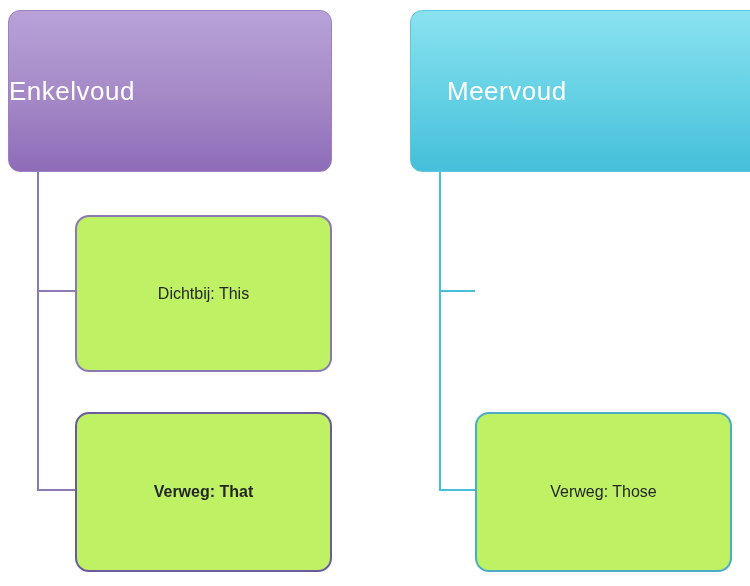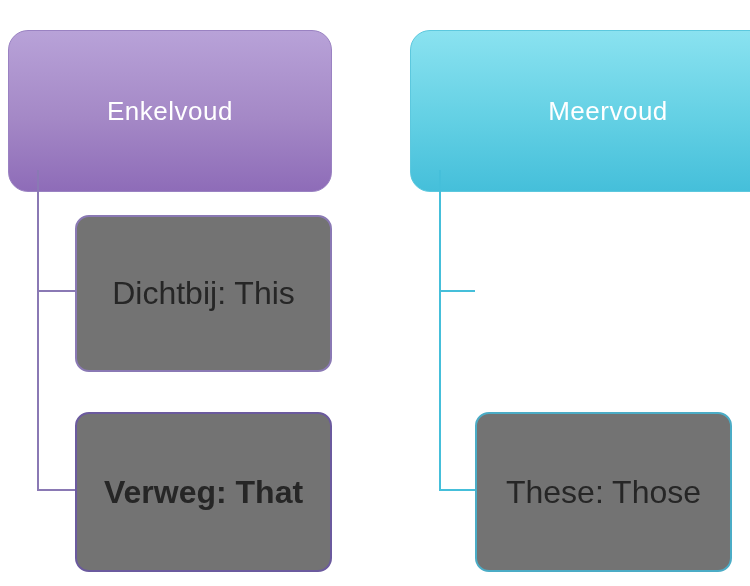--- a/index.html
+++ b/index.html
@@ -14,28 +14,26 @@
     height: 586px;
     background: #ffffff;
     overflow: hidden;
   }
   
   .header-shape {
     position: absolute;
     top: 10px;
     width: 322px;
     height: 160px;
-    border-radius: 20px;
+    border-radius: 12px;
     display: flex;
     align-items: center;
-    justify-content: center;
     color: #ffffff;
     font-size: 26px;
     letter-spacing: 0.5px;
-    margin-top: 20px;
   }
   .header-purple {
     left: 8px;
     background: linear-gradient(180deg,
       var(--purple-header-top, #b8a2d8) 0%,
       var(--purple-header-mid, #a488c6) 55%,
       var(--purple-header-bottom, #8e6cb8) 100%);
     border: 1px solid var(--purple-header-border, #9a82c2);
   }
   .header-cyan {
@@ -45,26 +43,26 @@
       var(--cyan-header-mid, #63d0e4) 55%,
       var(--cyan-header-bottom, #45bfda) 100%);
     border: 1px solid var(--cyan-header-border, #5cc8de);
     padding-left: 36px;
   }
   
   .child-box {
     position: absolute;
     width: 253px;
     height: 153px;
-    background: #737373;
+    background: #bef264;
     border-radius: 14px;
     display: flex;
     align-items: center;
     justify-content: center;
-    font-size: 32px;
+    font-size: 16px;
     color: #262626;
     border: 2px solid #888888;
   }
   .child-l1 { left: 75px;  top: 215px; border-color: var(--left-child-top-border, #8a79b4); }
   .child-l2 { left: 75px;  top: 412px; height: 156px; border-color: var(--left-child-bottom-border, #6b5a9e); font-weight: bold; }
   .child-r1 { left: 475px; top: 215px; border-color: var(--right-child-top-border, #5b84b4); }
   .child-r2 { left: 475px; top: 412px; height: 156px; border-color: var(--right-child-bottom-border, #4bacc6); }
   
   .connector {
     position: absolute;
@@ -101,16 +99,16 @@
   <div class="connector conn-right hline-r2"></div>
 
   <div class="child-box child-l1">
     <span>Dichtbij: This</span>
   </div>
   <div class="child-box child-l2">
     <span>Verweg: That</span>
   </div>
 
   <div class="child-box child-r2">
-    <span>These: Those</span>
+    <span>Verweg: Those</span>
   </div>
 
 </div>
 
 </body></html>

